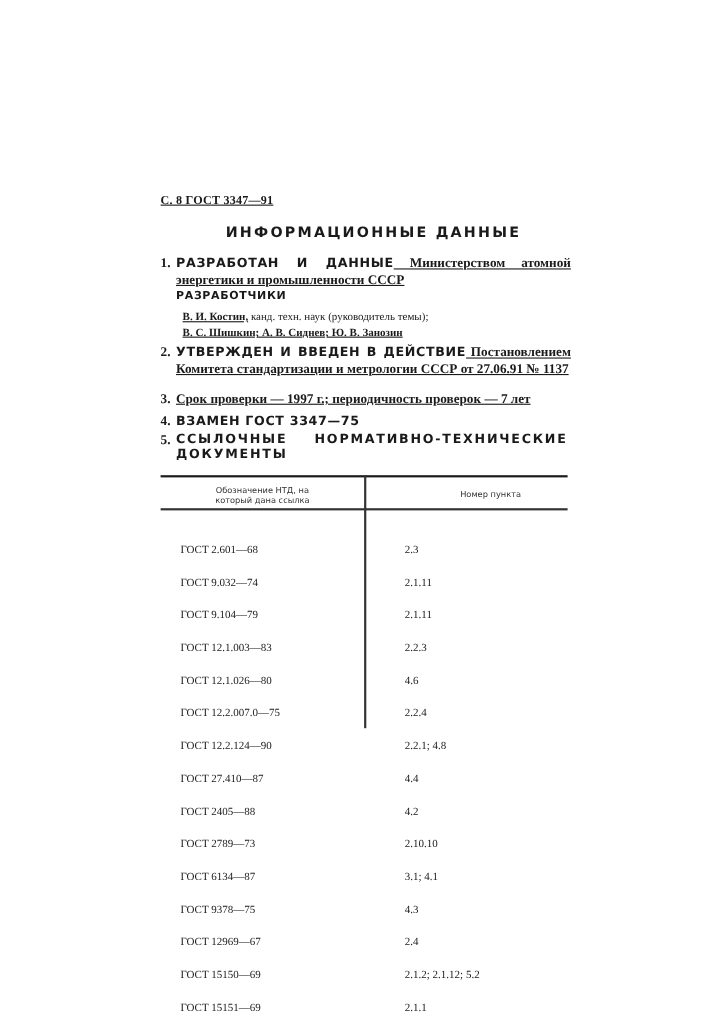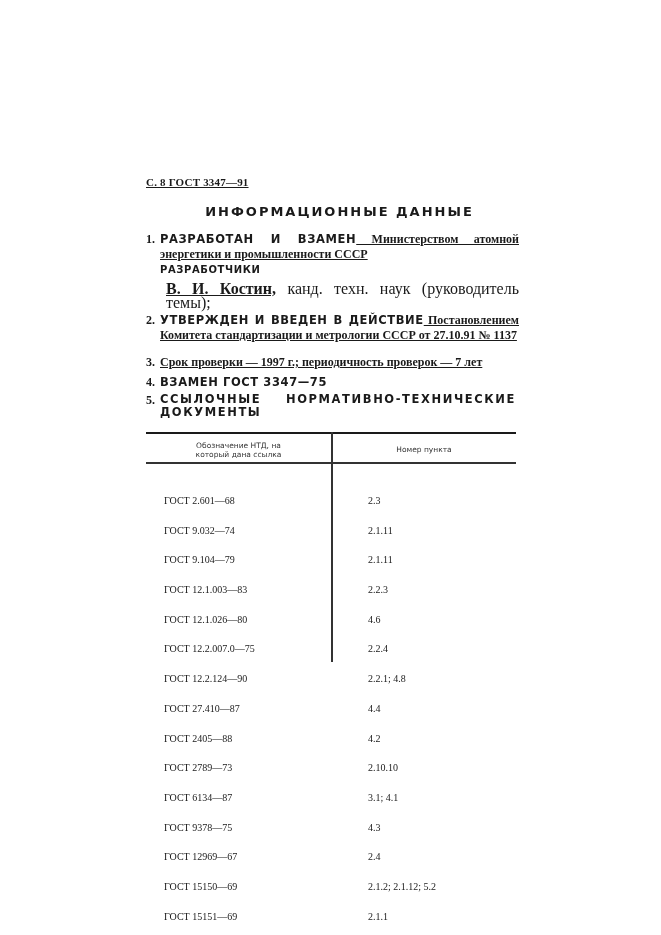--- a/index.html
+++ b/index.html
@@ -5,54 +5,55 @@
     html, body { margin: 0; padding: 0; background: #ffffff; }
     body { width: 661px; height: 935px; position: relative; overflow: hidden; color: #1a1a1a; font-family: "Liberation Serif", serif; }
     .page-header { position: absolute; left: 146px; top: 176px; font-size: 11px; font-weight: bold; letter-spacing: 0.2px; text-decoration: underline; }
     .title { position: absolute; left: 0; width: 661px; top: 204px; text-align: center; font-size: 13px; font-weight: bold; letter-spacing: 2px; padding-left: 18px; box-sizing: border-box; font-family: "DejaVu Sans", sans-serif; }
     .item { position: absolute; left: 146px; width: 373px; font-size: 12px; line-height: 15px; }
     .item .num { position: absolute; left: 0; top: 0; font-weight: bold; }
     .item .body { margin-left: 14px; text-align: justify; }
     .caps { font-family: "DejaVu Sans", sans-serif; font-weight: bold; font-size: 11.5px; letter-spacing: 0.6px; }
     .b { font-weight: bold; text-decoration: underline; }
     .sub { position: absolute; left: 160px; font-family: "DejaVu Sans", sans-serif; font-weight: bold; font-size: 10px; letter-spacing: 0.6px; }
-    .devs { position: absolute; left: 166px; width: 353px; font-size: 16px; line-height: 14px; text-align: justify; }
+    .devs { position: absolute; left: 166px; width: 353px; font-size: 10px; line-height: 14px; text-align: justify; }
     .table { position: absolute; left: 146px; top: 432px; width: 370px; }
     .rule-top { position: absolute; left: 0; top: 0; width: 370px; height: 2px; background: #1a1a1a; }
     .rule-head { position: absolute; left: 0; top: 30px; width: 370px; height: 1.5px; background: #333; }
     .vline { position: absolute; left: 185px; top: 0; width: 1.5px; height: 230px; background: #333; }
-    .th { position: absolute; font-family: "DejaVu Sans", sans-serif; font-size: 7.5px; text-align: center; line-height: 9px; color: #333; }
+    .th { position: absolute; font-family: "DejaVu Sans", sans-serif; font-size: 7.5px; text-align: center; line-height: 9px; color: #333; padding-left: 22px; }
     .th-ntd { left: 0; width: 185px; top: 9px; }
     .th-num { left: 186px; width: 184px; top: 13px; }
     .col { position: absolute; top: 44px; font-size: 10px; line-height: 9.9px; white-space: pre; }
     .col-ntd { left: 18px; }
     .col-num { left: 222px; }
     .row { display: block; }
   </style>
 </head>
 <body>
 
 <div class="page-header">С. 8 ГОСТ 3347—91</div>
 
 <div class="title">ИНФОРМАЦИОННЫЕ ДАННЫЕ</div>
 
 <div class="item" style="top:232px;">
   <span class="num">1.</span>
-  <div class="body"><span class="caps">РАЗРАБОТАН И ВЗАМЕН</span><span class="b"> Министерством атомной энергетики и промышленности СССР</span></div>
+  <div class="body"><span class="caps">РАЗРАБОТАН И ДАННЫЕ</span><span class="b"> Министерством атомной энергетики и промышленности СССР</span></div>
 </div>
 
 <div class="sub" style="top:264px;">РАЗРАБОТЧИКИ</div>
 
 <div class="devs" style="top:282px;">
   <span class="b">В. И. Костин,</span><span> канд. техн. наук (руководитель темы);</span><br>
+  <span class="b">В. С. Шишкин; А. В. Сиднев; Ю. В. Занозин</span>
 </div>
 
 <div class="item" style="top:313px;">
   <span class="num">2.</span>
-  <div class="body"><span class="caps">УТВЕРЖДЕН И ВВЕДЕН В ДЕЙСТВИЕ</span><span class="b"> Постановлением Комитета стандартизации и метрологии СССР от 27.10.91 № 1137</span></div>
+  <div class="body"><span class="caps">УТВЕРЖДЕН И ВВЕДЕН В ДЕЙСТВИЕ</span><span class="b"> Постановлением Комитета стандартизации и метрологии СССР от 27.06.91 № 1137</span></div>
 </div>
 
 <div class="item" style="top:355px;">
   <span class="num">3.</span>
   <div class="body b">Срок проверки — 1997 г.; периодичность проверок — 7 лет</div>
 </div>
 
 <div class="item" style="top:375px;">
   <span class="num">4.</span>
   <div class="body caps">ВЗАМЕН ГОСТ 3347—75</div>

